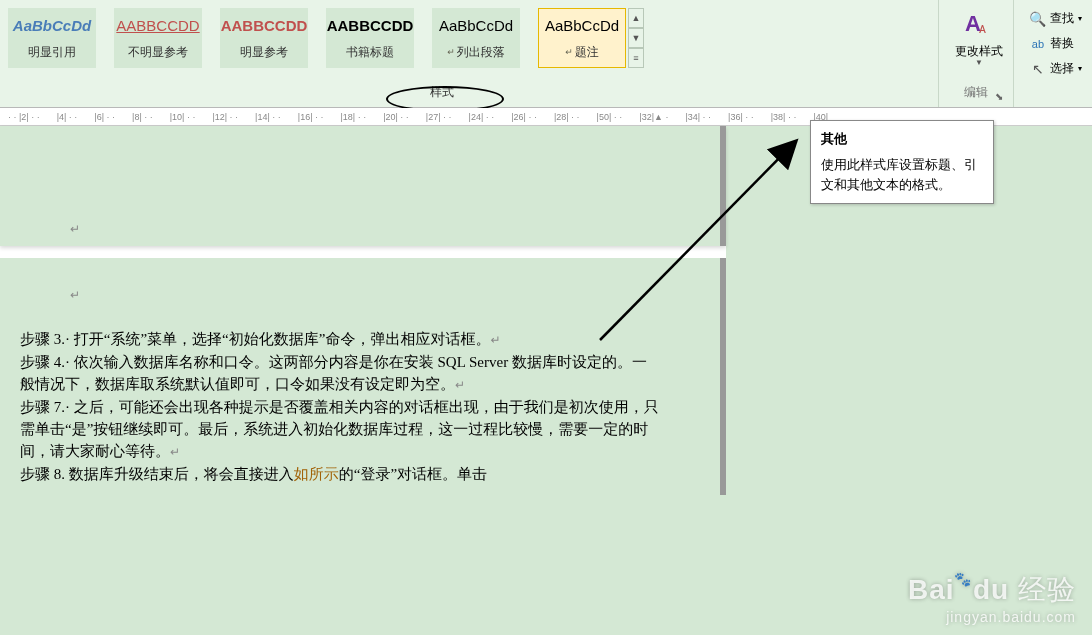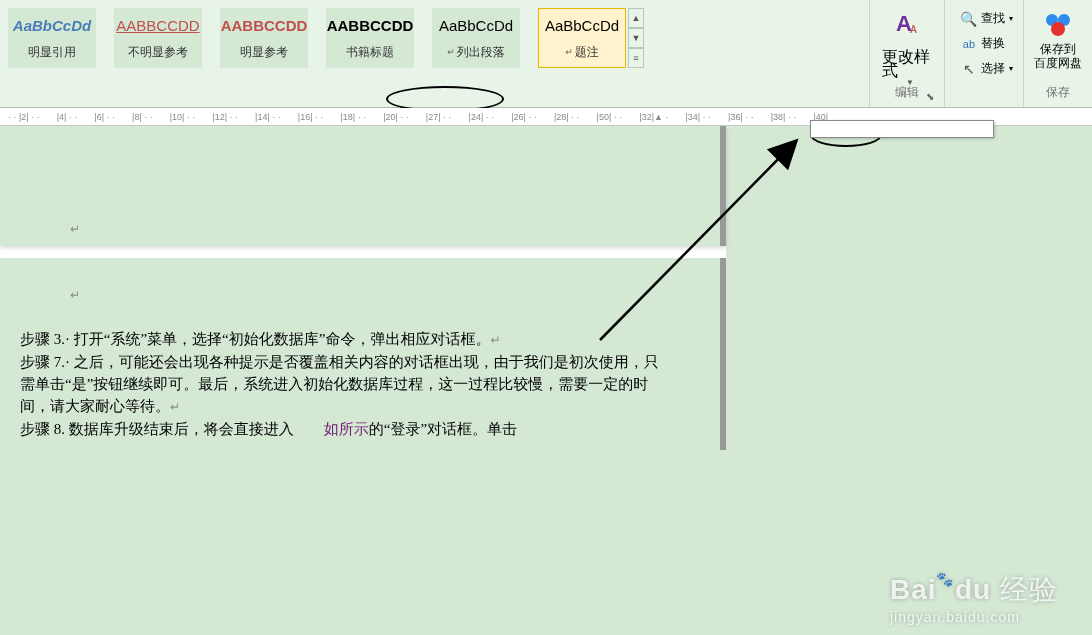--- a/index.html
+++ b/index.html
@@ -119,24 +119,24 @@
       cursor: pointer;
     }
     .change-style-icon {
       width: 32px;
       height: 32px;
       display: flex;
       align-items: center;
       justify-content: center;
     }
     .change-style-text {
-      font-size: 16px;
-      text-align: left;
+      font-size: 12px;
+      text-align: right;
       line-height: 14px;
-      margin-top: 10px;
+      margin-top: 4px;
     }
     .dialog-launcher {
       position: absolute;
       bottom: 4px;
       right: 6px;
       width: 12px;
       height: 12px;
       font-size: 10px;
       color: #666;
       cursor: pointer;
@@ -234,21 +234,21 @@
       border-right: 6px solid #999;
       position: relative;
     }
     .doc-text {
       font-family: "SimSun", serif;
       font-size: 15px;
       line-height: 22px;
       color: #000;
     }
     .ret-mark { color: #888; font-size: 12px; }
-    .red-text { color: #701a75; margin-left: 30px; }
+    .red-text { color: #a16207; }
     .tooltip {
       position: absolute;
       right: 98px;
       top: 120px;
       width: 184px;
       background: #fff;
       border: 1px solid #888;
       padding: 8px 10px;
       font-size: 13px;
       line-height: 20px;
@@ -261,22 +261,23 @@
     }
     .arrow-svg {
       position: absolute;
       left: 580px;
       top: 130px;
       pointer-events: none;
       z-index: 5;
     }
     .watermark {
       position: absolute;
-      right: 34px;
+      right: 16px;
       bottom: 10px;
+      text-align: right;
       color: rgba(255,255,255,0.8);
       font-family: Arial, sans-serif;
       text-shadow: 0 0 4px rgba(0,0,0,0.3);
       pointer-events: none;
     }
     .watermark-main {
       font-size: 28px;
       font-weight: bold;
       letter-spacing: 1px;
     }
@@ -361,34 +362,24 @@
         <span>替换</span>
       </div>
       <div class="edit-item">
         <span class="edit-ico" style="color:#555;">↖</span>
         <span>选择</span>
         <span style="font-size:8px;">▾</span>
       </div>
     </div>
   </div>
 
-  <div class="save-group">
-    <div class="baidu-icon">
-      <svg width="30" height="30" viewBox="0 0 30 30">
-          <circle cx="9" cy="11" r="6" fill="#2d8cf0"></circle>
-          <circle cx="21" cy="11" r="6" fill="#2d8cf0"></circle>
-          <circle cx="15" cy="20" r="7" fill="#e6312e"></circle>
-        </svg>
-    </div>
-    <div class="save-text">
-      <span>保存到</span><br><span>百度网盘</span>
-    </div>
-    <div class="group-caption">保存</div>
-  </div>
-
+
+  <div class="group-label-area group-styles">
+    <span class="group-label" style="left:430px;">样式</span>
+  </div>
 </div>
 
 <div class="circle circle1"></div>
 
 <div class="ruler">
   <span class="ruler-seg">· · |2| · ·</span>
     <span class="ruler-seg">|4| · ·</span>
     <span class="ruler-seg">|6| · ·</span>
     <span class="ruler-seg">|8| · ·</span>
     <span class="ruler-seg">|10| · ·</span>
@@ -411,27 +402,30 @@
 
 <div class="doc-area">
   <div class="doc-strip">
     <span class="ret-mark" style="position:absolute;left:70px;top:96px;">↵</span>
   </div>
   <div class="doc-gap"></div>
   <div class="doc-page">
     <span class="ret-mark" style="position:absolute;left:70px;top:30px;">↵</span>
     <div class="doc-text">
       <div><span>步骤 3.· 打开“系统”菜单，选择“初始化数据库”命令，弹出相应对话框。</span><span class="ret-mark">↵</span></div>
+      <div><span>步骤 4.· 依次输入数据库名称和口令。这两部分内容是你在安装 SQL Server 数据库时设定的。一般情况下，数据库取系统默认值即可，口令如果没有设定即为空。</span><span class="ret-mark">↵</span></div>
       <div><span>步骤 7.· 之后，可能还会出现各种提示是否覆盖相关内容的对话框出现，由于我们是初次使用，只需单击“是”按钮继续即可。最后，系统进入初始化数据库过程，这一过程比较慢，需要一定的时间，请大家耐心等待。</span><span class="ret-mark">↵</span></div>
       <div><span>步骤 8. 数据库升级结束后，将会直接进入</span><span class="red-text">如所示</span><span>的“登录”对话框。单击</span></div>
     </div>
   </div>
 </div>
 
 <div class="tooltip">
+  <div class="tooltip-title">其他</div>
+  <div>使用此样式库设置标题、引文和其他文本的格式。</div>
 </div>
 <div class="circle circle2"></div>
 
 <svg class="arrow-svg" width="230" height="220">
   <defs>
       <marker id="ah" markerWidth="12" markerHeight="12" refX="10" refY="6" orient="auto">
         <path d="M0,0 L12,6 L0,12 Z" fill="#000"></path>
       </marker>
     </defs>
   <line x1="20" y1="210" x2="215" y2="12" stroke="#000" stroke-width="2.5" marker-end="url(#ah)"></line>

